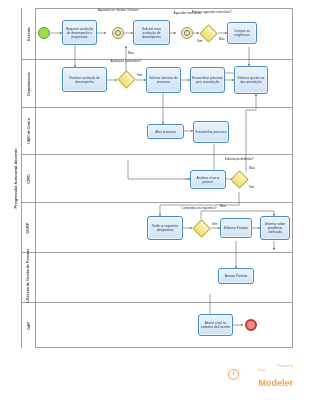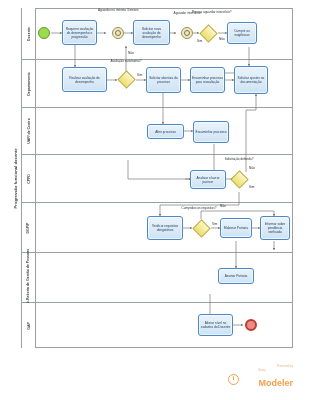--- a/index.html
+++ b/index.html
@@ -74,21 +74,21 @@
   }
   svg.flows{position:absolute;left:0;top:0;width:301px;height:400px;
     pointer-events:none;overflow:visible;}
 
   
   .footer{
     position:absolute;right:8px;bottom:10px;text-align:right;
     color:#f0a868;
   }
   .footer .pb{font-size:3px;color:#e6b98e;display:block;margin-bottom:1px;}
-  .footer .brand{display:flex;align-items:center;gap:19px;justify-content:flex-end;}
+  .footer .brand{display:flex;align-items:flex-start;gap:19px;justify-content:flex-end;}
   .footer .mark{
     width:11px;height:11px;border-radius:50%;
     border:1.6px solid #f5a04a;box-sizing:border-box;position:relative;
   }
   .footer .mark:after{
     content:"";position:absolute;left:3.2px;top:1.2px;width:1.6px;height:4.2px;
     background:#f5a04a;border-radius:1px;
   }
   .footer .txt{font-size:9px;color:#f5a04a;font-weight:bold;line-height:1;}
   .footer .sub{font-size:2.6px;color:#edb98a;display:block;text-align:left;}

